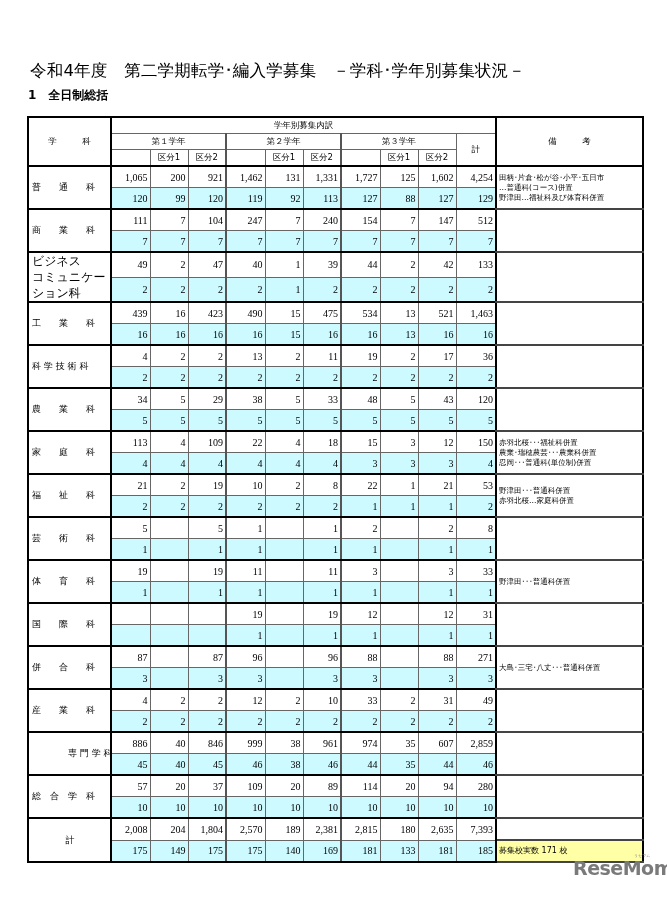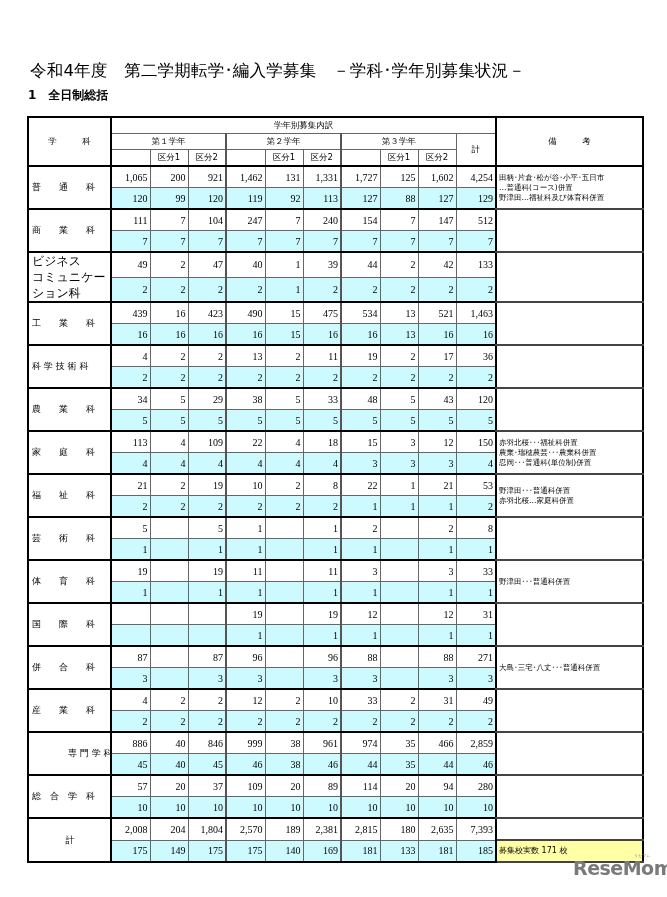--- a/index.html
+++ b/index.html
@@ -414,21 +414,21 @@
       <tr class="top">
         <td rowspan="2" class="subj" style="white-space: nowrap; padding-left: 39px;">専 門 学 科 計</td>
         <td class="v">886</td>
         <td class="v">40</td>
         <td class="v gsep">846</td>
         <td class="v">999</td>
         <td class="v">38</td>
         <td class="v gsep">961</td>
         <td class="v">974</td>
         <td class="v">35</td>
-        <td class="v">466</td>
+        <td class="v">607</td>
         <td class="v tot">2,859</td>
         <td class="rem" rowspan="2" style="white-space: pre-line;"></td>
       </tr>
       <tr class="cy">
         <td class="v">45</td>
         <td class="v">40</td>
         <td class="v gsep">45</td>
         <td class="v">46</td>
         <td class="v">38</td>
         <td class="v gsep">46</td>

